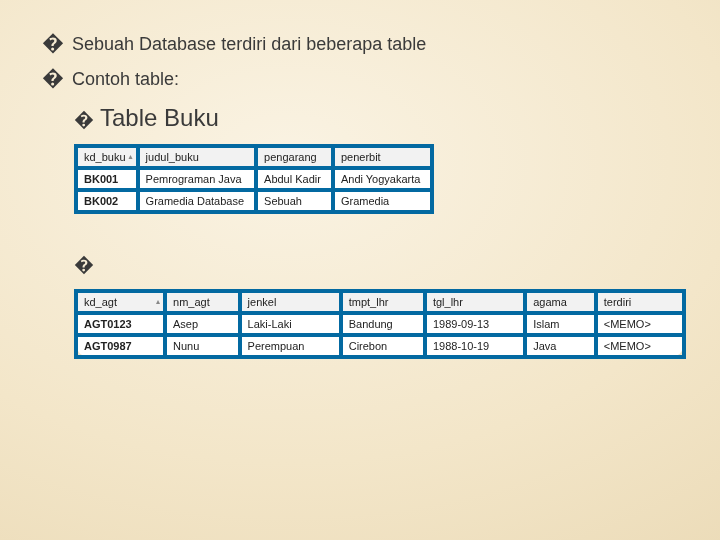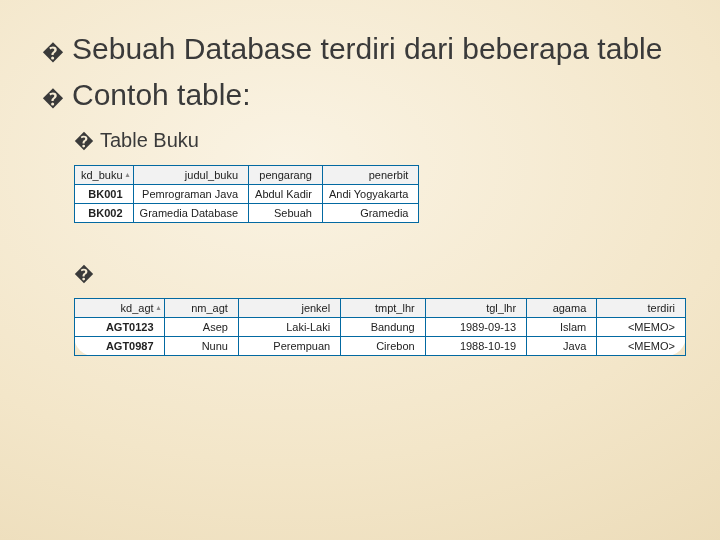--- a/index.html
+++ b/index.html
@@ -37,62 +37,62 @@
     margin-bottom: 4px;
   }
   .bullet-glyph {
     font-size: 22px;
     color: #3a3a3a;
     margin-right: 8px;
     line-height: 1.4;
     font-family: "Times New Roman", serif;
   }
   .bullet-text {
-    font-size: 30px;
+    font-size: 18px;
     color: #3a3a3a;
     line-height: 1.4;
   }
   .sub-row {
     display: flex;
     align-items: baseline;
     margin-left: 40px;
     margin-top: 10px;
     margin-bottom: 8px;
   }
   .sub-glyph {
     font-size: 20px;
     color: #3a3a3a;
     margin-right: 6px;
     font-family: "Times New Roman", serif;
   }
   .sub-text {
-    font-size: 20px;
+    font-size: 24px;
     color: #3a3a3a;
   }
   .table-wrap {
     margin-left: 40px;
     margin-top: 4px;
     margin-bottom: 22px;
     background: #ffffff;
     display: inline-block;
   }
   .wide {
     width: calc(100% - 40px);
     border-radius: 20px;
   }
   table {
     border-collapse: collapse;
     font-family: Tahoma, Verdana, Segoe, sans-serif;
     font-size: 11px;
     color: #222;
   }
   th, td {
-    border: 1px solid #0369a1;
+    border: 4px solid #0369a1;
     padding: 3px 10px 3px 6px;
-    text-align: right;
+    text-align: left;
     white-space: nowrap;
   }
   th {
     background: #f2f2f2;
     font-weight: normal;
     position: relative;
   }
   th .arrow {
     position: absolute;
     right: 3px;

